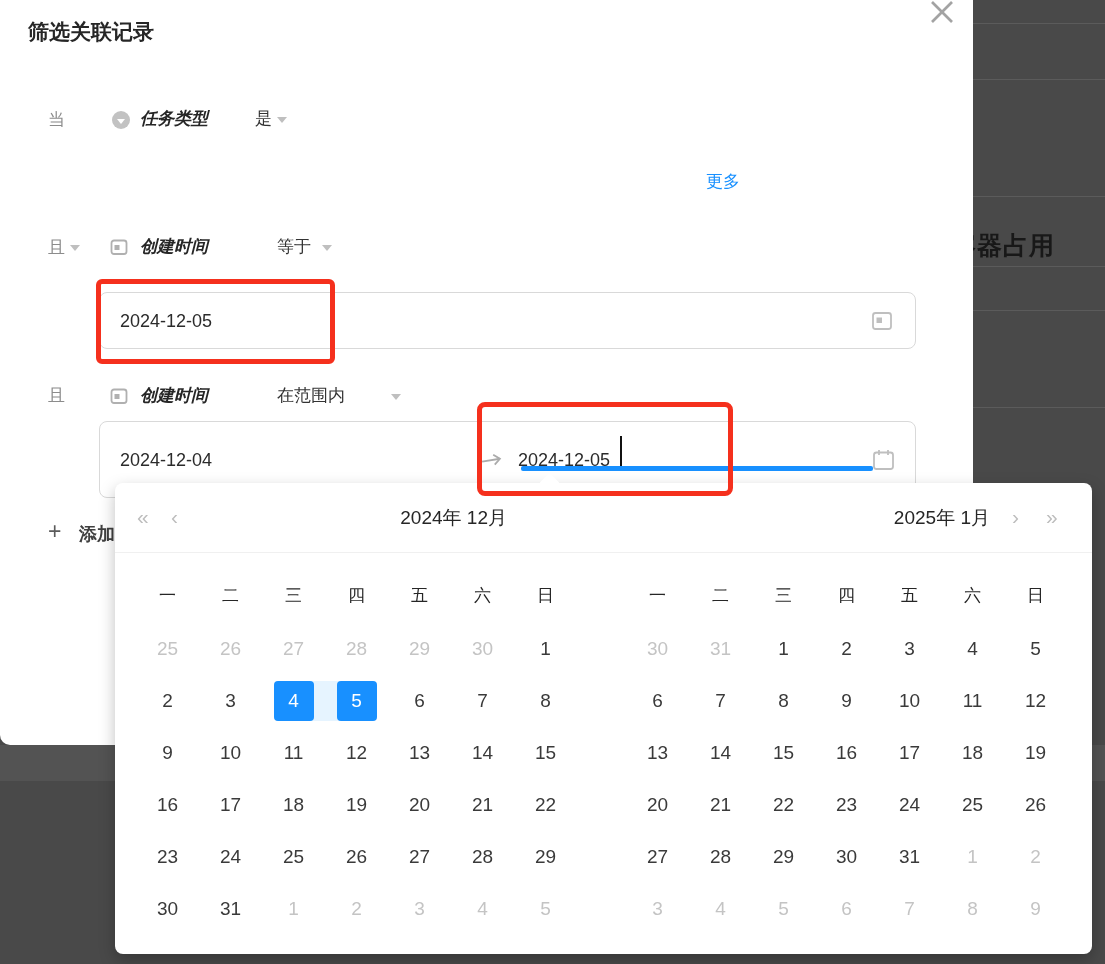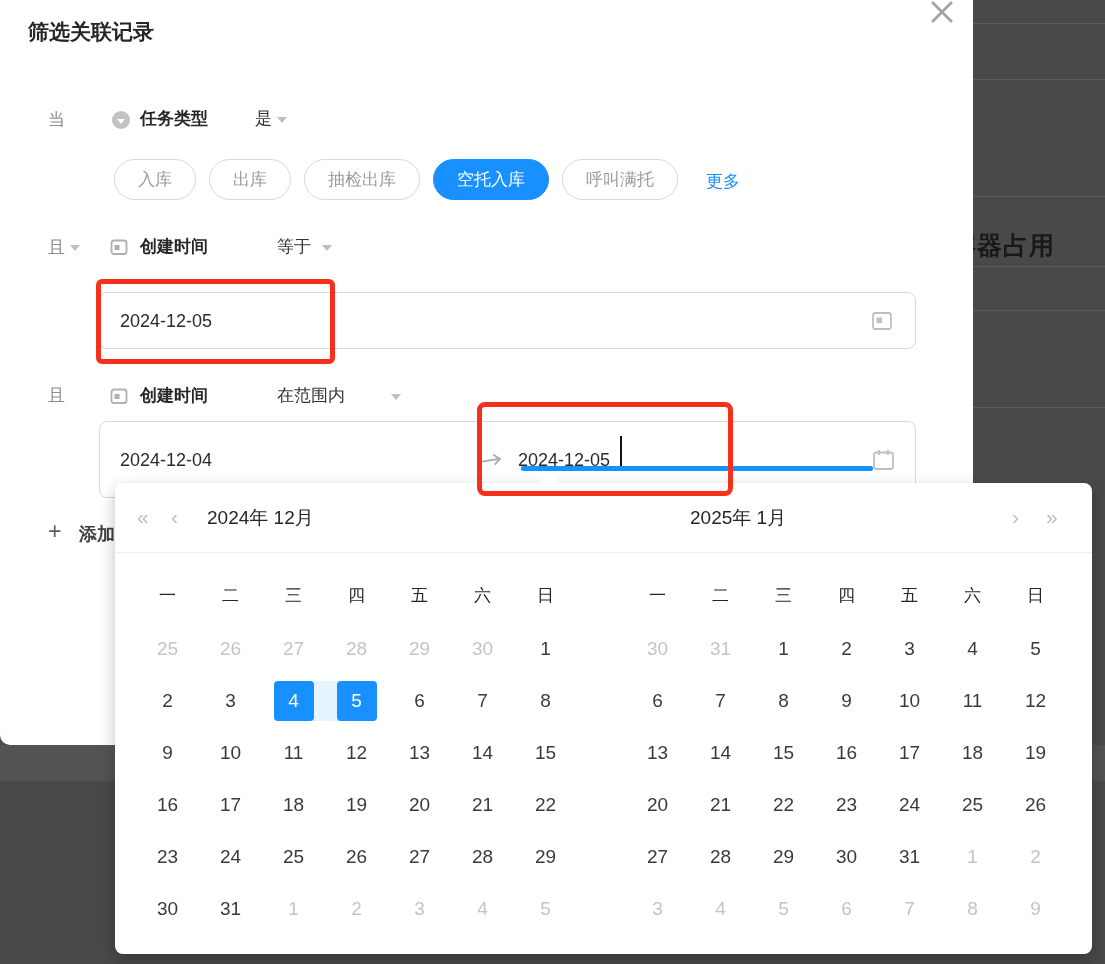--- a/index.html
+++ b/index.html
@@ -16,21 +16,21 @@
     position:absolute;left:951px;top:229px;font-size:25px;font-weight:700;
     color:#181818;letter-spacing:1px;white-space:nowrap;
   }
   
   .modal{position:absolute;left:0;top:0;width:973px;height:745px;background:#fff;
     border-radius:0 0 10px 10px;z-index:1;}
   .dlg-title{position:absolute;left:28px;top:18px;font-size:21px;font-weight:700;color:#262626;}
   .close-btn{position:absolute;left:922px;top:-8px;width:40px;height:40px;cursor:pointer;}
   .abs{position:absolute;white-space:nowrap;}
   .conj{font-size:17px;color:#8c8c8c;}
-  .fieldname{font-size:17px;font-weight:700;color:#262626;}
+  .fieldname{font-size:17px;font-weight:700;color:#262626;font-style:italic;}
   .operator{font-size:17px;color:#333;}
   .caret{width:0;height:0;border-left:5.5px solid transparent;border-right:5.5px solid transparent;
     border-top:6.5px solid #bfbfbf;display:inline-block;}
   .select-icon{width:18px;height:18px;border-radius:50%;background:#c2c2c2;
     display:flex;align-items:center;justify-content:center;}
   .select-icon::after{content:"";width:0;height:0;border-left:4px solid transparent;
     border-right:4px solid transparent;border-top:5px solid #fff;margin-top:2px;}
   
   .chips{position:absolute;left:114px;top:159px;display:flex;gap:13px;align-items:center;}
   .chip{height:41px;padding:0 23px;border:1px solid #d9d9d9;border-radius:22px;
@@ -52,21 +52,21 @@
   
   .anno{position:absolute;border:5px solid #f5301d;border-radius:6px;z-index:10;pointer-events:none;}
   
   .calendar-popup{position:absolute;left:115px;top:483px;width:977px;height:471px;background:#fff;
     border-radius:8px;box-shadow:0 6px 16px rgba(0,0,0,0.25);z-index:3;}
   .popup-arrow{position:absolute;left:427px;top:-7px;width:15px;height:15px;background:#fff;
     transform:rotate(45deg);border-radius:2px;}
   .cal-header{position:absolute;left:0;top:0;width:100%;height:70px;
     border-bottom:1px solid #f0f0f0;box-sizing:border-box;}
   .nav-btn{position:absolute;top:22px;font-size:21px;color:#bdbdbd;cursor:pointer;line-height:24px;}
-  .cal-title{position:absolute;top:22px;width:300px;text-align:left;font-size:19px;color:#262626;}
+  .cal-title{position:absolute;top:22px;width:300px;text-align:right;font-size:19px;color:#262626;}
   .cal-title span{cursor:pointer;}
   .panel{position:absolute;top:92px;width:441px;}
   .panel-left{left:21px;}
   .panel-right{left:511px;}
   .weekday-row{display:grid;grid-template-columns:repeat(7,63px);height:40px;}
   .wk{display:flex;align-items:center;justify-content:center;font-size:17px;color:#262626;}
   .days-grid{display:grid;grid-template-columns:repeat(7,63px);grid-auto-rows:52px;margin-top:8px;}
   .day-cell{display:flex;align-items:center;justify-content:center;position:relative;
     font-size:19px;color:#3a3a3a;cursor:pointer;}
   .day-cell.muted{color:#c4c4c4;}
@@ -99,28 +99,20 @@
       <line x1="30" y1="10" x2="10" y2="30" stroke="#a3a3a3" stroke-width="2.6"></line>
     </svg>
   </div>
 
   <span class="abs conj" style="left:48px;top:108px">当</span>
   <div class="abs select-icon" style="left:112px;top:111px"></div>
   <span class="abs fieldname" style="left:140px;top:107px">任务类型</span>
   <span class="abs operator" style="left:255px;top:107px">是</span>
   <span class="abs caret" style="left:277px;top:117px"></span>
 
-  <div class="chips">
-
-  <div class="chip">入库</div>
-      <div class="chip">出库</div>
-      <div class="chip">抽检出库</div>
-      <div class="chip selected">空托入库</div>
-      <div class="chip">呼叫满托</div>
-    </div>
   <span class="abs more-link" style="left:692px;top:170px">更多</span>
 
   <span class="abs conj" style="left:48px;top:236px">且</span>
   <span class="abs caret" style="left:70px;top:245px"></span>
   <svg class="abs" style="left:110px;top:238px" width="18" height="18" viewBox="0 0 18 18">
     <rect x="1.5" y="2.5" width="15" height="13.5" rx="2.5" fill="none" stroke="#b0b0b0" stroke-width="1.8"></rect>
     <rect x="4.5" y="7" width="5" height="5" fill="#b0b0b0"></rect>
   </svg>
   <span class="abs fieldname" style="left:140px;top:235px">创建时间</span>
   <span class="abs operator" style="left:277px;top:235px">等于</span>

